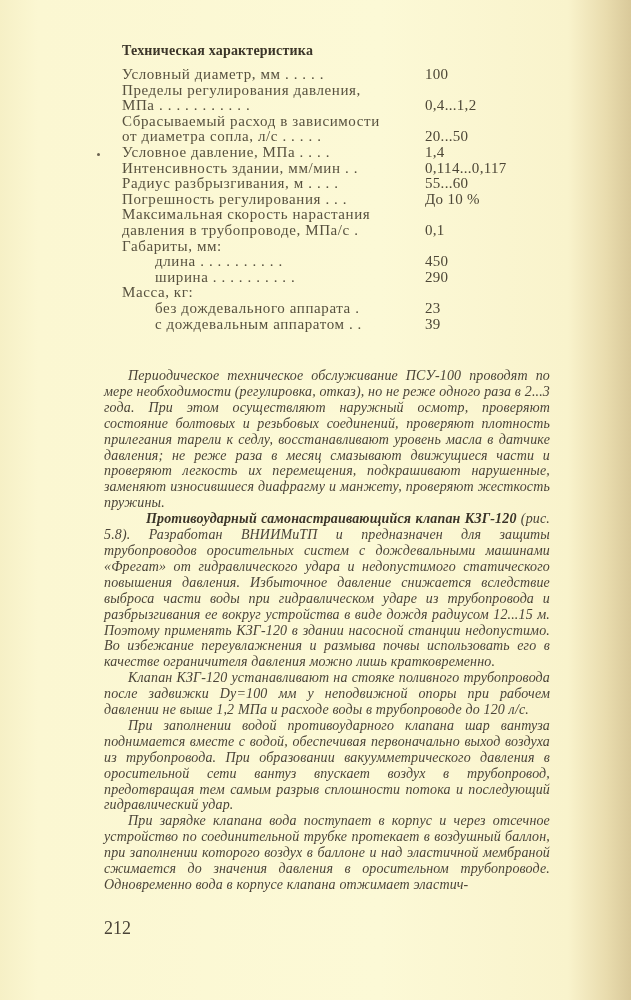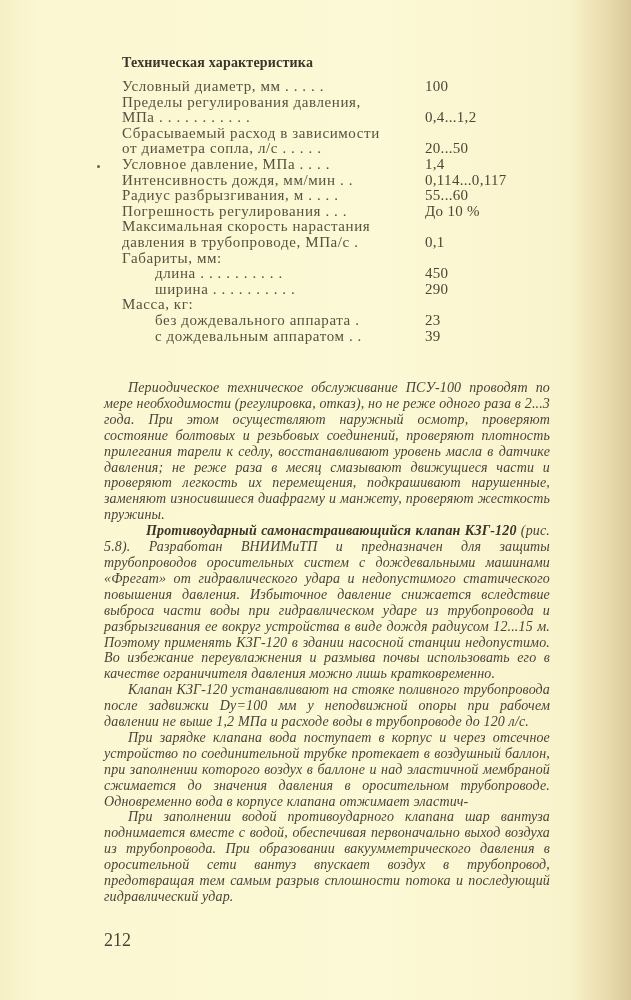--- a/index.html
+++ b/index.html
@@ -3,21 +3,21 @@
 <meta charset="utf-8">
 <style>
   html, body { margin: 0; padding: 0; }
   body {
     width: 631px; height: 1000px; overflow: hidden;
     background: linear-gradient(90deg, #f6f0c6 0%, #fbf7d2 6%, #fcf9d6 60%, #f9f3cc 90%, #e9dcae 96%, #d9c99a 100%);
     font-family: "Liberation Serif", "DejaVu Serif", serif;
     color: #4a4438;
     position: relative;
   }
-  .page { position: absolute; left: 0; top: 12px; width: 631px; height: 839px; border-radius: 22px; }
+  .page { position: absolute; left: 0; top: 0; width: 631px; height: 839px; border-radius: 22px; }
   .spec-title {
     position: absolute; left: 122px; top: 43px;
     font-family: "Liberation Serif", serif; font-weight: bold;
     font-size: 14px; color: #3b3529; letter-spacing: 0.2px;
   }
   .spec { position: absolute; left: 122px; top: 67px; width: 400px; }
   .spec-row { position: relative; height: 15.6px; font-size: 15px; line-height: 15.6px; white-space: nowrap; }
   .spec-row .lbl { position: absolute; left: 0; color: #57513f; letter-spacing: 0.6px; }
   .spec-row .lbl.indent { left: 33px; font-family: Liberation Serif, serif; }
   .spec-row .val { position: absolute; left: 303px; color: #4c4636; letter-spacing: 0.3px; }
@@ -57,21 +57,21 @@
       </div>
       <div class="spec-row">
         <span class="lbl">от диаметра сопла, л/с . . . . .</span>
         <span class="val">20...50</span>
       </div>
       <div class="spec-row">
         <span class="lbl">Условное давление, МПа . . . .</span>
         <span class="val">1,4</span>
       </div>
       <div class="spec-row">
-        <span class="lbl">Интенсивность дождя, мм/мин . .</span>
+        <span class="lbl">Интенсивность здании, мм/мин . .</span>
         <span class="val">0,114...0,117</span>
       </div>
       <div class="spec-row">
         <span class="lbl">Радиус разбрызгивания, м . . . .</span>
         <span class="val">55...60</span>
       </div>
       <div class="spec-row">
         <span class="lbl">Погрешность регулирования . . .</span>
         <span class="val">До 10 %</span>
       </div>
@@ -106,18 +106,18 @@
       <div class="spec-row">
         <span class="lbl indent">с дождевальным аппаратом . .</span>
         <span class="val">39</span>
       </div>
     </div>
 
   <div class="body-text" id="body" style="top:368px;">
       <p><span>Периодическое техническое обслуживание ПСУ-100 проводят по мере необходимости (регулировка, отказ), но не реже одного раза в 2...3 года. При этом осуществляют наружный осмотр, проверяют состояние болтовых и резьбовых соединений, проверяют плотность прилегания тарели к седлу, восстанавливают уровень масла в датчике давления; не реже раза в месяц смазывают движущиеся части и проверяют легкость их перемещения, подкрашивают нарушенные, заменяют износившиеся диафрагму и манжету, проверяют жесткость пружины.</span></p>
       <p><b>Противоударный самонастраивающийся клапан КЗГ-120</b><span> (рис. 5.8). Разработан ВНИИМиТП и предназначен для защиты трубопроводов оросительных систем с дождевальными машинами «Фрегат» от гидравлического удара и недопустимого статического повышения давления. Избыточное давление снижается вследствие выброса части воды при гидравлическом ударе из трубопровода и разбрызгивания ее вокруг устройства в виде дождя радиусом 12...15 м. Поэтому применять КЗГ-120 в здании насосной станции недопустимо. Во избежание переувлажнения и размыва почвы использовать его в качестве ограничителя давления можно лишь кратковременно.</span></p>
       <p><span>Клапан КЗГ-120 устанавливают на стояке поливного трубопровода после задвижки Dy=100 мм у неподвижной опоры при рабочем давлении не выше 1,2 МПа и расходе воды в трубопроводе до 120 л/с.</span></p>
+      <p><span>При заполнении водой противоударного клапана шар вантуза поднимается вместе с водой, обеспечивая первоначально выход воздуха из трубопровода. При образовании вакуумметрического давления в оросительной сети вантуз впускает воздух в трубопровод, предотвращая тем самым разрыв сплошности потока и последующий гидравлический удар.</span></p>
       <p><span>При зарядке клапана вода поступает в корпус и через отсечное устройство по соединительной трубке протекает в воздушный баллон, при заполнении которого воздух в баллоне и над эластичной мембраной сжимается до значения давления в оросительном трубопроводе. Одновременно вода в корпусе клапана отжимает эластич-</span></p>
-      <p><span>При заполнении водой противоударного клапана шар вантуза поднимается вместе с водой, обеспечивая первоначально выход воздуха из трубопровода. При образовании вакуумметрического давления в оросительной сети вантуз впускает воздух в трубопровод, предотвращая тем самым разрыв сплошности потока и последующий гидравлический удар.</span></p>
     </div>
 
   <div class="page-num">212</div>
 </div>
 
 </body></html>

